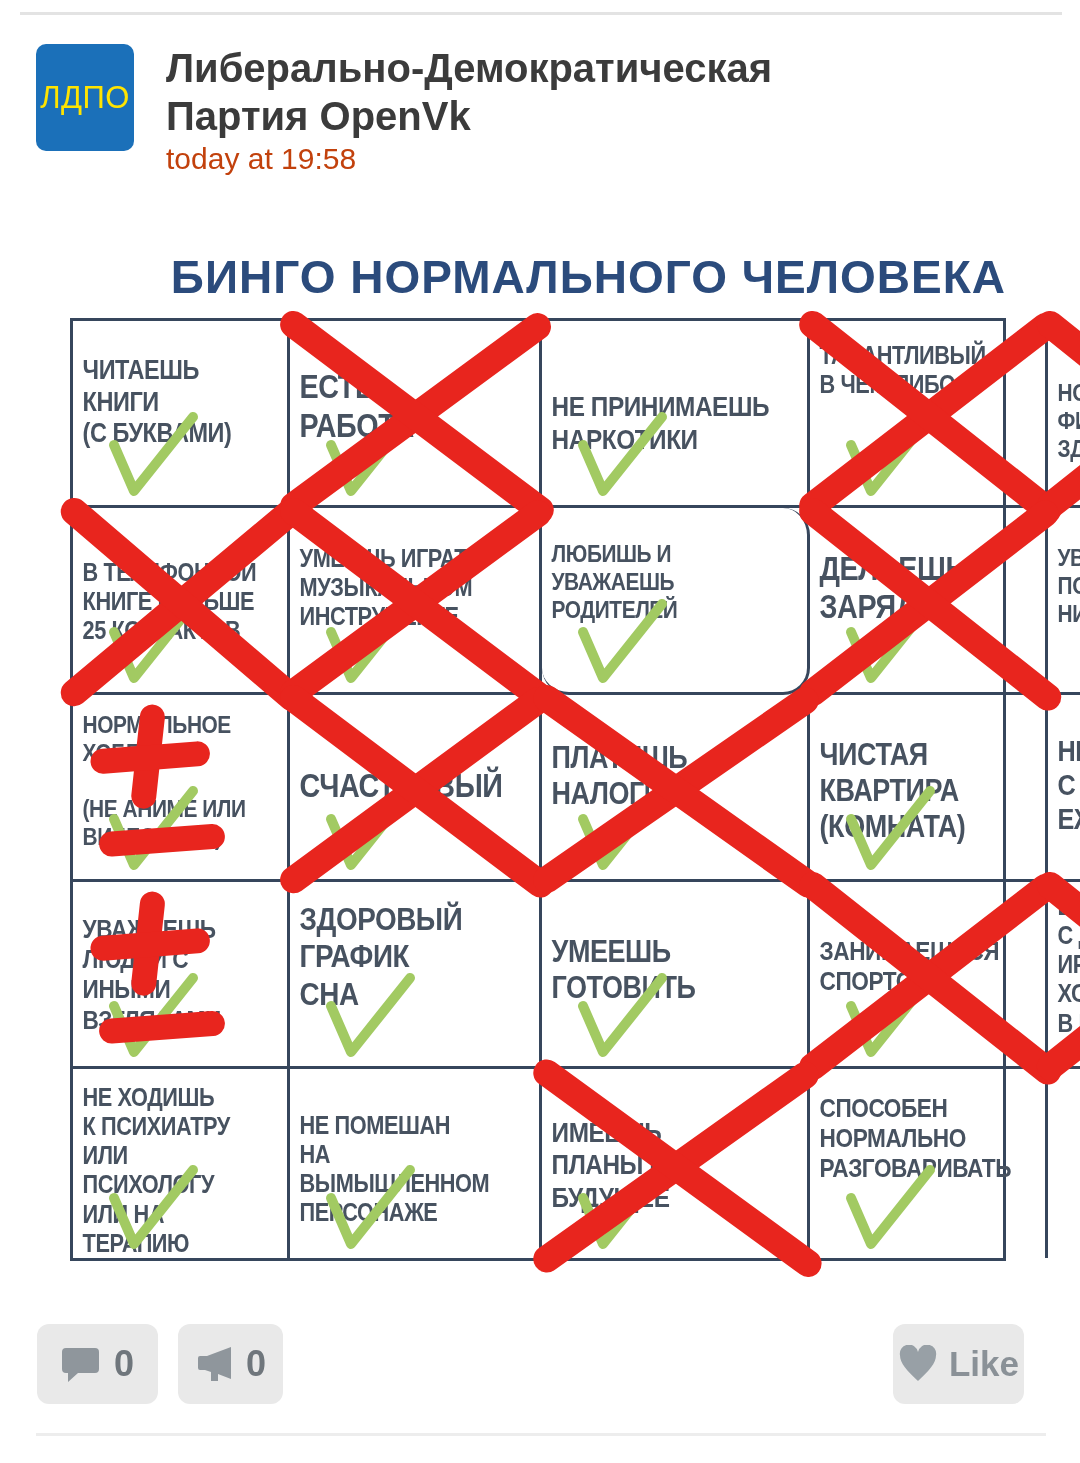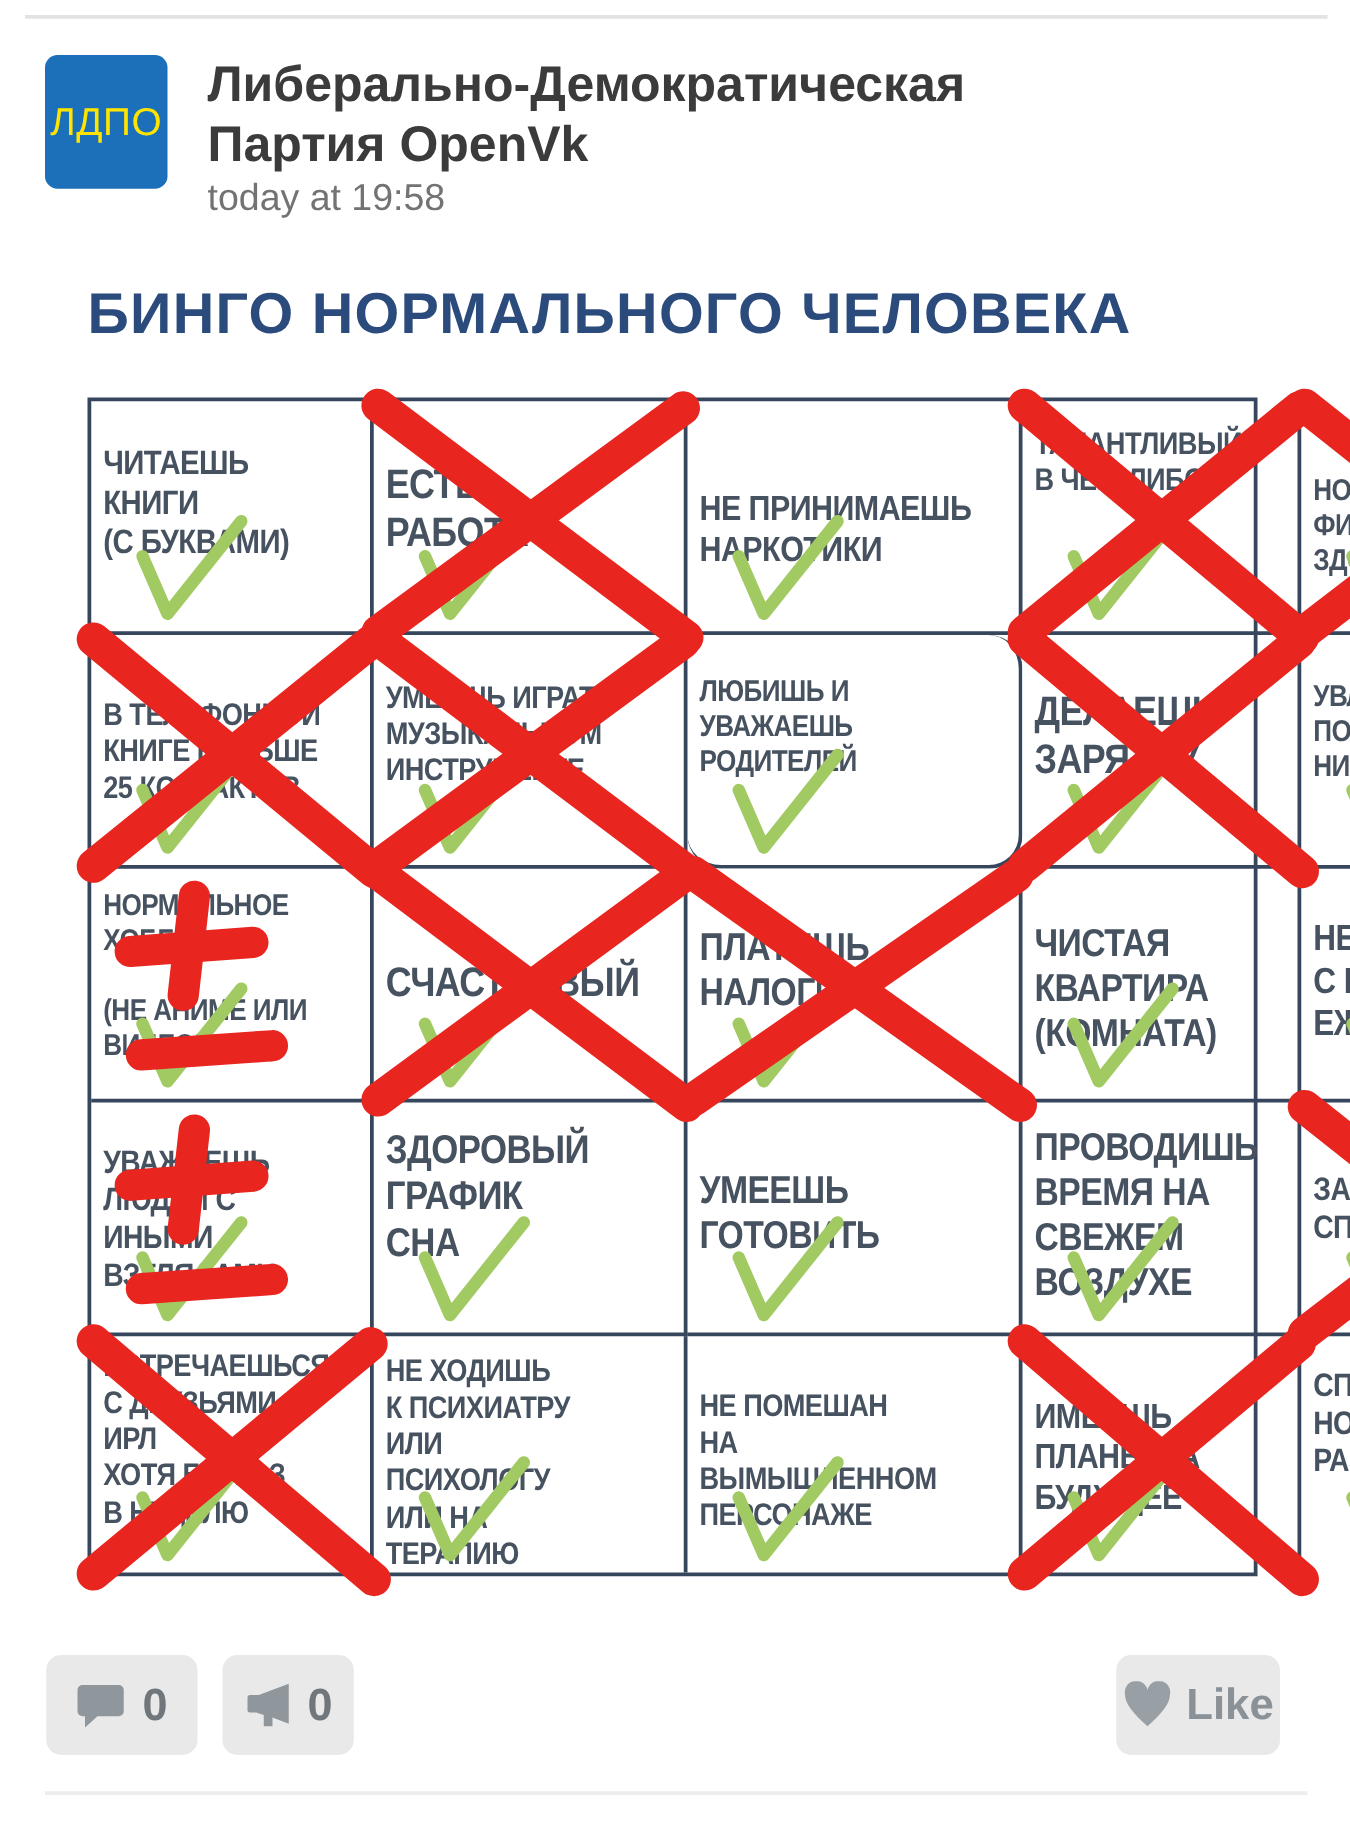--- a/index.html
+++ b/index.html
@@ -9,24 +9,24 @@
   }
   .top-divider{position:absolute;left:20px;right:18px;top:12px;height:3px;background:#e3e3e3;}
   .bottom-divider{position:absolute;left:36px;right:34px;top:1433px;height:3px;background:#ededed;}
 
   
   .avatar{position:absolute;left:36px;top:44px;width:98px;height:107px;background:#1b70b9;
     border-radius:10px;display:flex;align-items:center;justify-content:center;cursor:pointer;}
   .avatar span{color:#ffe400;font-weight:normal;font-size:31px;letter-spacing:.5px;}
   .author{position:absolute;left:166px;top:44px;width:740px;font-size:40px;font-weight:bold;
     color:#3b3b3b;line-height:1.2;cursor:pointer;}
-  .time{position:absolute;left:166px;top:142px;font-size:30px;color:#737373;cursor:pointer;}
+  .time{position:absolute;left:166px;top:142px;font-size:30px;color:#c2410c;cursor:pointer;}
 
   
-  .bingo-title{position:absolute;left:70px;top:223px;width:936px;text-align:left;
+  .bingo-title{position:absolute;left:70px;top:250px;width:936px;text-align:right;
     font-size:46px;font-weight:bold;color:#2b4b7c;letter-spacing:1px;white-space:nowrap;}
   .grid{position:absolute;left:70px;top:318px;width:936px;height:943px;
     border:3px solid #36465c;box-sizing:border-box;
     display:grid;grid-template-columns:repeat(5,1fr);grid-template-rows:repeat(5,1fr);}
   .cell{position:relative;border-right:3px solid #36465c;border-bottom:3px solid #36465c;
     box-sizing:border-box;overflow:visible;}
   .cell:nth-child(5n){border-right:none;}
   .cell:nth-child(n+21){border-bottom:none;}
   .ctext{position:relative;z-index:1;padding-left:11px;padding-right:4px;
     color:#475260;font-weight:bold;line-height:1.17;letter-spacing:-.5px;white-space:nowrap;
@@ -267,31 +267,20 @@
           <div>СНА</div>
         </div>
         <svg class="check" viewBox="0 0 104 96">
      <path d="M13 38 L33 84 L92 10" fill="none" stroke="#a2ca62" stroke-width="10" stroke-linecap="round" stroke-linejoin="round"></path>
         </svg>
       </div>
       <div class="cell" style="border-color: rgb(54, 70, 92);">
         <div class="ctext" style="font-size: 31px; padding-top: 52px;">
           <div>УМЕЕШЬ</div>
           <div>ГОТОВИТЬ</div>
-        </div>
-        <svg class="check" viewBox="0 0 104 96">
-     <path d="M13 38 L33 84 L92 10" fill="none" stroke="#a2ca62" stroke-width="10" stroke-linecap="round" stroke-linejoin="round"></path>
-        </svg>
-      </div>
-      <div class="cell" style="border-color: rgb(54, 70, 92);">
-        <div class="ctext" style="font-size: 31px; padding-top: 18px;">
-          <div>ПРОВОДИШЬ</div>
-          <div>ВРЕМЯ НА</div>
-          <div>СВЕЖЕМ</div>
-          <div>ВОЗДУХЕ</div>
         </div>
         <svg class="check" viewBox="0 0 104 96">
      <path d="M13 38 L33 84 L92 10" fill="none" stroke="#a2ca62" stroke-width="10" stroke-linecap="round" stroke-linejoin="round"></path>
         </svg>
       </div>
       <div class="cell" style="border-color: rgb(54, 70, 92);">
         <div class="ctext" style="font-size: 26px; padding-top: 54px;">
           <div>ЗАНИМАЕШЬСЯ</div>
           <div>СПОРТОМ</div>
         </div>

